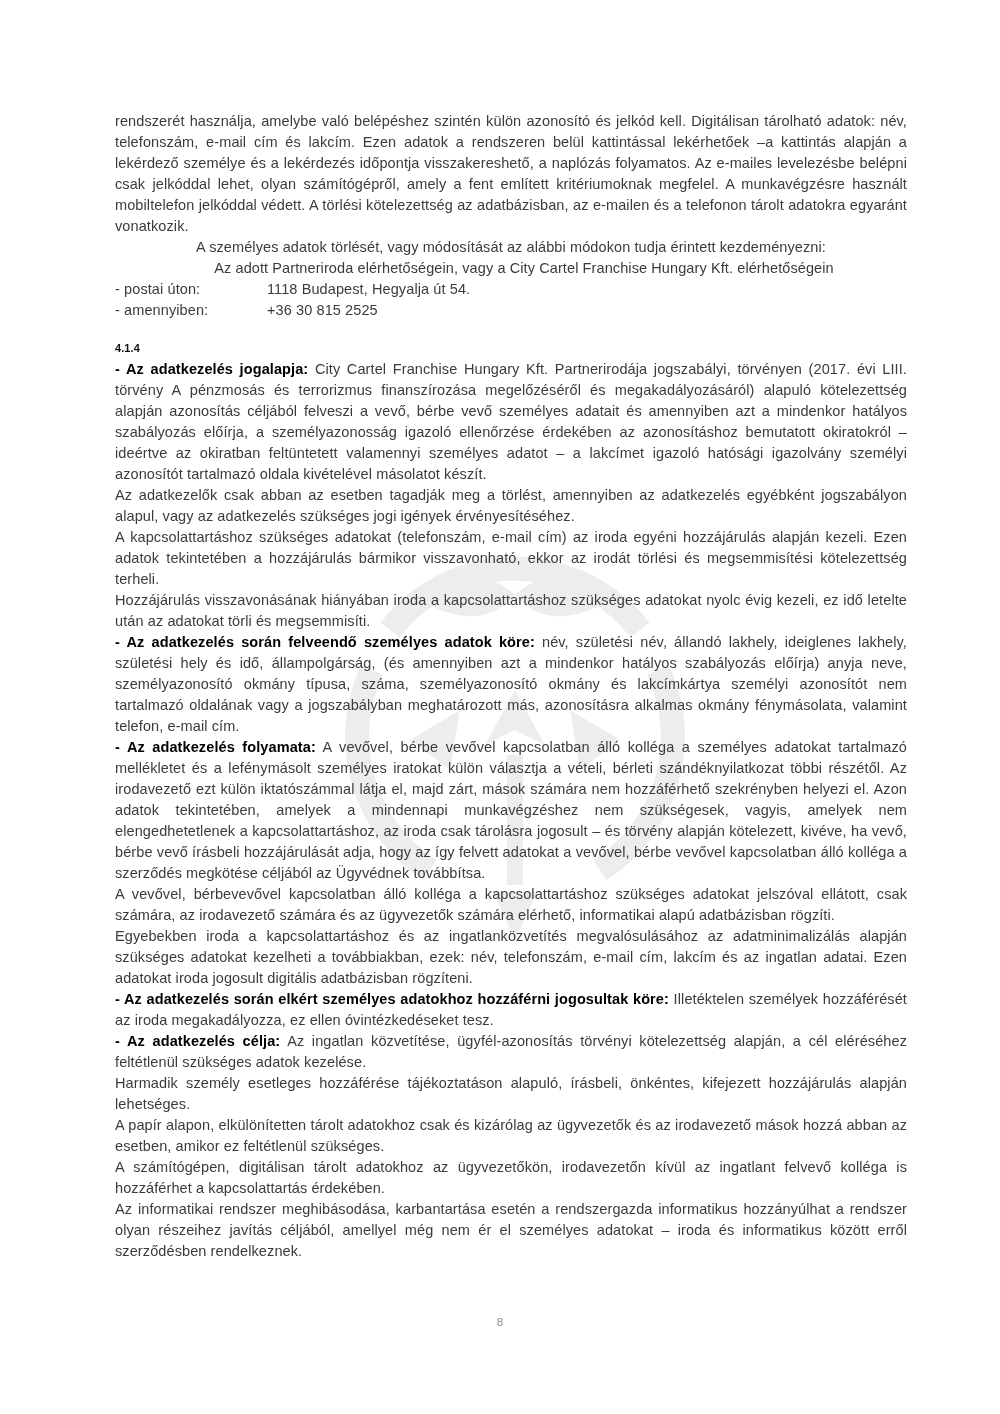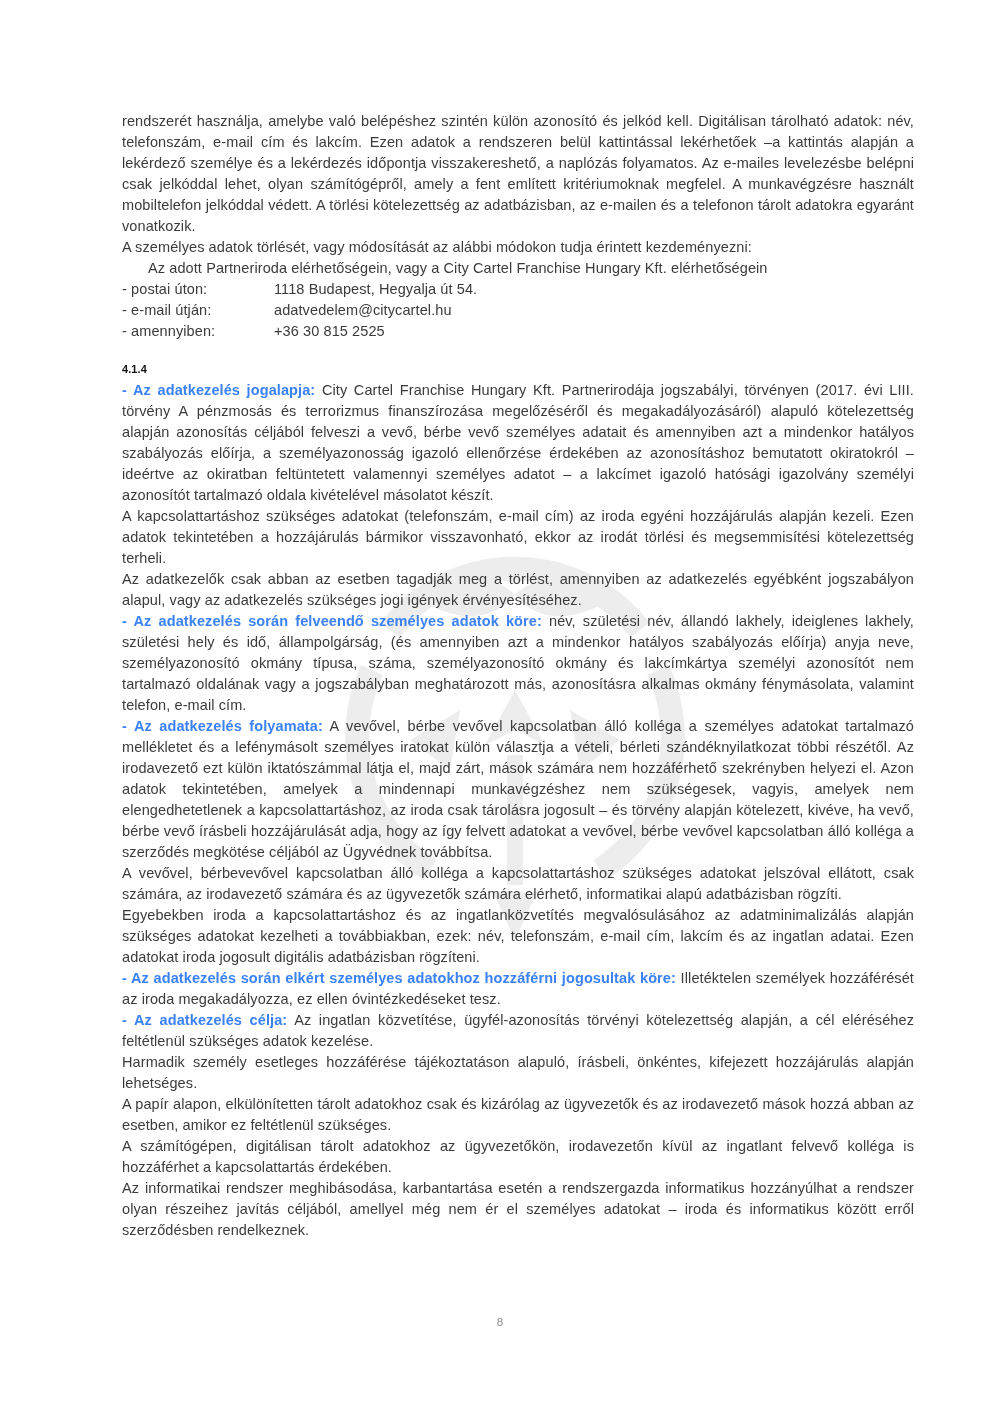--- a/index.html
+++ b/index.html
@@ -13,33 +13,33 @@
   }
   .watermark {
     position:absolute;
     left:300px; top:540px;
     width:430px; height:430px;
     z-index:0;
     pointer-events:none;
   }
   .content {
     position:absolute;
-    left:122px; top:111px;
+    left:115px; top:111px;
     width:792px;
     z-index:1;
     font-size:14.5px;
     line-height:21px;
     letter-spacing:0.1px;
     color:#3b3b3b;
     text-align:justify;
   }
   .para { margin:0; }
-  .para.single { text-align:left; }
+  .para.single { text-align:center; }
   .para.indent { padding-left:6px;margin-left:20px; }
-  .lead { font-weight:bold; color:#3b82f6; }
+  .lead { font-weight:bold; color:#000000; }
   .contact { display:flex; text-align:left; }
   .contact .label { flex:0 0 152px; }
   .heading {
     display:flex;
     margin:17px 0 0 0;
     font-size:11px;
     line-height:21px;
     font-weight:bold;
     color:#111111;
     text-align:left;
@@ -82,33 +82,30 @@
 
   <main class="content" id="doc-content">
       <p class="para"><span>rendszerét használja, amelybe való belépéshez szintén külön azonosító és jelkód kell. Digitálisan tárolható adatok: név, telefonszám, e-mail cím és lakcím. Ezen adatok a rendszeren belül kattintással lekérhetőek –a kattintás alapján a lekérdező személye és a lekérdezés időpontja visszakereshető, a naplózás folyamatos. Az e-mailes levelezésbe belépni csak jelkóddal lehet, olyan számítógépről, amely a fent említett kritériumoknak megfelel. A munkavégzésre használt mobiltelefon jelkóddal védett. A törlési kötelezettség az adatbázisban, az e-mailen és a telefonon tárolt adatokra egyaránt vonatkozik.</span></p>
       <p class="para single"><span>A személyes adatok törlését, vagy módosítását az alábbi módokon tudja érintett kezdeményezni:</span></p>
       <p class="para single indent"><span>Az adott Partneriroda elérhetőségein, vagy a City Cartel Franchise Hungary Kft. elérhetőségein</span></p>
       <div class="para contact">
         <span class="label">- postai úton:</span>
         <span class="value">1118 Budapest, Hegyalja út 54.</span>
       </div>
       <div class="para contact">
-        <span class="label">- e-mail útján:</span>
-        <span class="value">adatvedelem@citycartel.hu</span>
-      </div>
-      <div class="para contact">
         <span class="label">- amennyiben:</span>
         <span class="value">+36 30 815 2525</span>
       </div>
       <h2 class="heading">
         <span class="num">4.1.4</span>
       </h2>
       <p class="para"><strong class="lead">- Az adatkezelés jogalapja:</strong> <span>City Cartel Franchise Hungary Kft. Partnerirodája jogszabályi, törvényen (2017. évi LIII. törvény A pénzmosás és terrorizmus finanszírozása megelőzéséről és megakadályozásáról) alapuló kötelezettség alapján azonosítás céljából felveszi a vevő, bérbe vevő személyes adatait és amennyiben azt a mindenkor hatályos szabályozás előírja, a személyazonosság igazoló ellenőrzése érdekében az azonosításhoz bemutatott okiratokról – ideértve az okiratban feltüntetett valamennyi személyes adatot – a lakcímet igazoló hatósági igazolvány személyi azonosítót tartalmazó oldala kivételével másolatot készít.</span></p>
+      <p class="para"><span>Az adatkezelők csak abban az esetben tagadják meg a törlést, amennyiben az adatkezelés egyébként jogszabályon alapul, vagy az adatkezelés szükséges jogi igények érvényesítéséhez.</span></p>
       <p class="para"><span>A kapcsolattartáshoz szükséges adatokat (telefonszám, e-mail cím) az iroda egyéni hozzájárulás alapján kezeli. Ezen adatok tekintetében a hozzájárulás bármikor visszavonható, ekkor az irodát törlési és megsemmisítési kötelezettség terheli.</span></p>
-      <p class="para"><span>Az adatkezelők csak abban az esetben tagadják meg a törlést, amennyiben az adatkezelés egyébként jogszabályon alapul, vagy az adatkezelés szükséges jogi igények érvényesítéséhez.</span></p>
+      <p class="para"><span>Hozzájárulás visszavonásának hiányában iroda a kapcsolattartáshoz szükséges adatokat nyolc évig kezeli, ez idő letelte után az adatokat törli és megsemmisíti.</span></p>
       <p class="para"><strong class="lead">- Az adatkezelés során felveendő személyes adatok köre:</strong> <span>név, születési név, állandó lakhely, ideiglenes lakhely, születési hely és idő, állampolgárság, (és amennyiben azt a mindenkor hatályos szabályozás előírja) anyja neve, személyazonosító okmány típusa, száma, személyazonosító okmány és lakcímkártya személyi azonosítót nem tartalmazó oldalának  vagy a jogszabályban meghatározott más, azonosításra  alkalmas okmány fénymásolata, valamint telefon, e-mail cím.</span></p>
       <p class="para"><strong class="lead">- Az adatkezelés folyamata:</strong> <span>A vevővel, bérbe vevővel kapcsolatban álló kolléga a személyes adatokat tartalmazó mellékletet és a lefénymásolt személyes iratokat külön választja a vételi, bérleti szándéknyilatkozat többi részétől. Az irodavezető ezt külön iktatószámmal látja el, majd zárt, mások számára nem hozzáférhető szekrényben helyezi el.  Azon adatok tekintetében, amelyek a mindennapi munkavégzéshez nem szükségesek, vagyis, amelyek nem elengedhetetlenek a kapcsolattartáshoz, az iroda csak tárolásra jogosult – és törvény alapján kötelezett, kivéve, ha vevő, bérbe vevő írásbeli hozzájárulását adja, hogy az így felvett adatokat a vevővel, bérbe vevővel kapcsolatban álló kolléga a szerződés megkötése céljából az Ügyvédnek továbbítsa.</span></p>
       <p class="para"><span>A vevővel, bérbevevővel kapcsolatban álló kolléga a kapcsolattartáshoz szükséges adatokat jelszóval ellátott, csak számára, az irodavezető számára és az ügyvezetők számára elérhető, informatikai alapú adatbázisban rögzíti.</span></p>
       <p class="para"><span>Egyebekben iroda a kapcsolattartáshoz és az ingatlanközvetítés megvalósulásához az adatminimalizálás alapján szükséges adatokat kezelheti a továbbiakban, ezek: név, telefonszám, e-mail cím, lakcím és az ingatlan adatai. Ezen adatokat iroda jogosult digitális adatbázisban rögzíteni.</span></p>
       <p class="para"><strong class="lead">- Az adatkezelés során elkért személyes adatokhoz hozzáférni jogosultak köre:</strong> <span>Illetéktelen személyek hozzáférését az iroda megakadályozza, ez ellen óvintézkedéseket tesz.</span></p>
       <p class="para"><strong class="lead">- Az adatkezelés célja:</strong> <span>Az ingatlan közvetítése, ügyfél-azonosítás törvényi kötelezettség alapján, a cél eléréséhez feltétlenül szükséges adatok kezelése.</span></p>
       <p class="para"><span>Harmadik személy esetleges hozzáférése tájékoztatáson alapuló, írásbeli, önkéntes, kifejezett hozzájárulás alapján lehetséges.</span></p>
       <p class="para"><span>A papír alapon, elkülönítetten tárolt adatokhoz csak és kizárólag az ügyvezetők és az irodavezető mások hozzá abban az esetben, amikor ez feltétlenül szükséges.</span></p>
       <p class="para"><span>A számítógépen, digitálisan tárolt adatokhoz az ügyvezetőkön, irodavezetőn kívül az ingatlant felvevő kolléga is hozzáférhet a kapcsolattartás érdekében.</span></p>
       <p class="para"><span>Az informatikai rendszer meghibásodása, karbantartása esetén a rendszergazda informatikus hozzányúlhat a rendszer olyan részeihez javítás céljából, amellyel még nem ér el személyes adatokat – iroda és informatikus között erről szerződésben rendelkeznek.</span></p>

